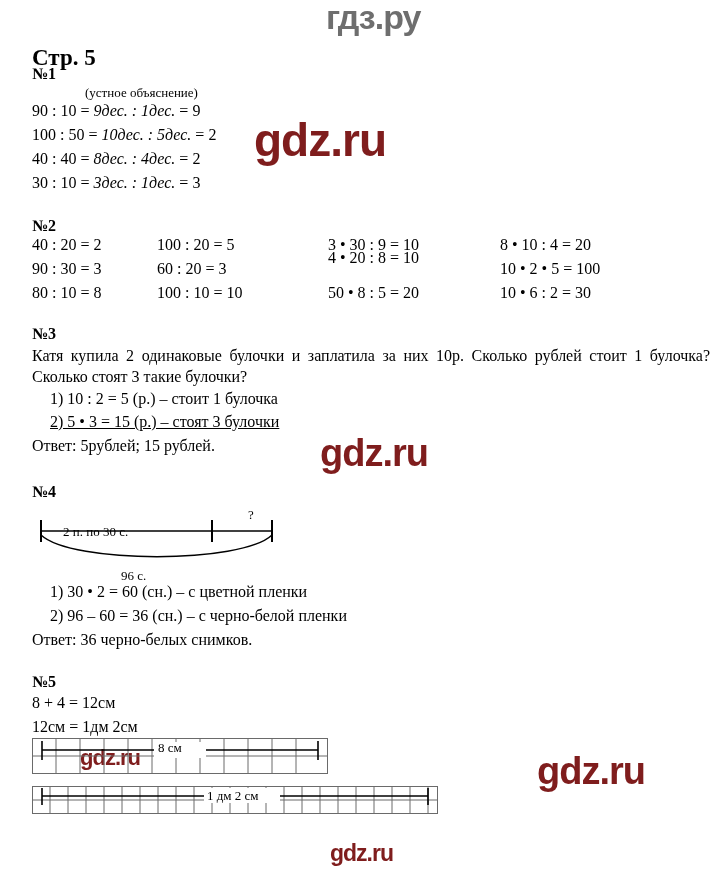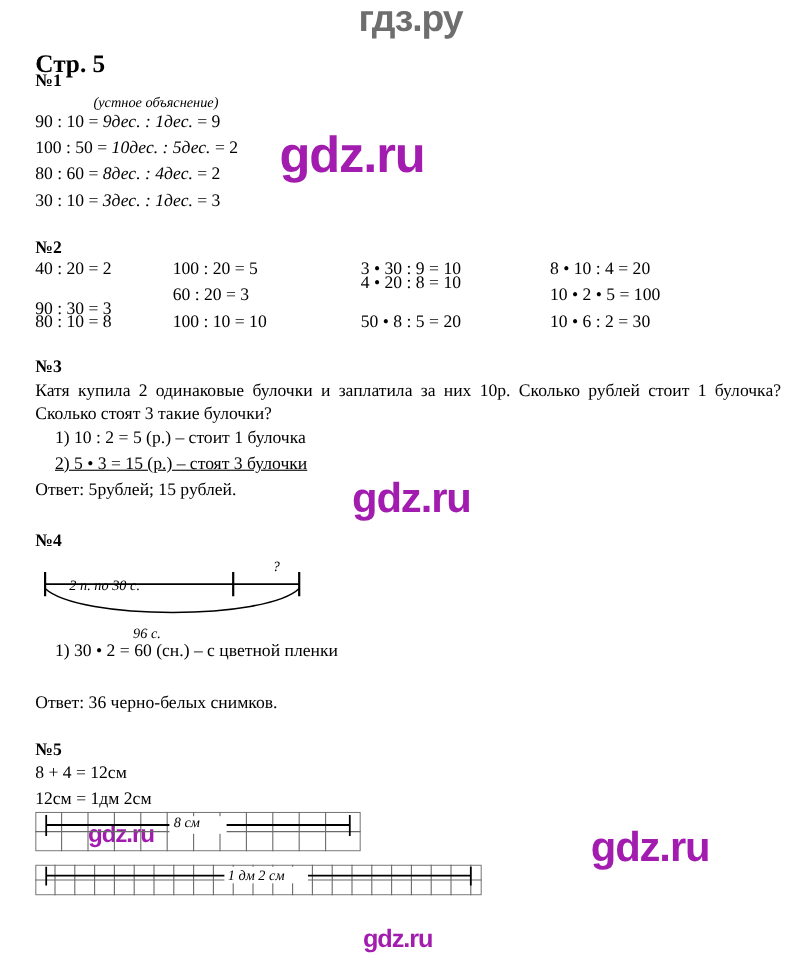--- a/index.html
+++ b/index.html
@@ -18,21 +18,21 @@
   .page {
     position: relative;
     width: 720px;
     height: 624px;
   }
   
   .wm {
     position: absolute;
     font-family: "Liberation Sans", sans-serif;
     font-weight: bold;
-    color: #a21caf;
+    color: #7f1d1d;
     letter-spacing: -1px;
     user-select: none;
     white-space: nowrap;
   }
   .wm-top {
     top: -2px;
     left: 326px;
     font-size: 34px;
     color: #6e6e6e;
   }
@@ -79,21 +79,20 @@
     font-size: 16px;
     white-space: nowrap;
   }
   .ital {
     font-style: italic;
   }
   .note {
     position: absolute;
     font-size: 13px;
     white-space: nowrap;
-    font-style: italic;
   }
   .para {
     position: absolute;
     font-size: 16px;
     width: 678px;
     text-align: justify;
     line-height: 21px;
   }
   
   .diagram4 {
@@ -125,30 +124,30 @@
   <div class="task-no" style="top:65px;left:32px;">№1</div>
   <div class="note" style="top:85px;left:85px;">(устное объяснение)</div>
 
   <div class="line" style="top:102px;left:32px;">
     <span>90 : 10 = </span><span class="ital">9дес. : 1дес.</span><span> = 9</span>
   </div>
   <div class="line" style="top:126px;left:32px;">
     <span>100 : 50 = </span><span class="ital">10дес. : 5дес.</span><span> = 2</span>
   </div>
   <div class="line" style="top:150px;left:32px;">
-    <span>80 : 60 = </span><span class="ital">8дес. : 4дес.</span><span> = 2</span>
+    <span>40 : 40 = </span><span class="ital">8дес. : 4дес.</span><span> = 2</span>
   </div>
   <div class="line" style="top:174px;left:32px;">
     <span>30 : 10 = </span><span class="ital">3дес. : 1дес.</span><span> = 3</span>
   </div>
 
   <div class="task-no" style="top:217px;left:32px;">№2</div>
 
   <div class="line" style="top:236px;left:32px;">40 : 20 = 2</div>
-  <div class="line" style="top:260px;left:32px;margin-top:12px;">90 : 30 = 3</div>
+  <div class="line" style="top:260px;left:32px;">90 : 30 = 3</div>
   <div class="line" style="top:284px;left:32px;">80 : 10 = 8</div>
 
   <div class="line" style="top:236px;left:157px;">100 : 20 = 5</div>
   <div class="line" style="top:260px;left:157px;">60 : 20 = 3</div>
   <div class="line" style="top:284px;left:157px;">100 : 10 = 10</div>
 
   <div class="line" style="top:236px;left:328px;">3 • 30 : 9 = 10</div>
   <div class="line" style="top:249px;left:328px;">4 • 20 : 8 = 10</div>
   <div class="line" style="top:284px;left:328px;">50 • 8 : 5 = 20</div>
 
@@ -176,20 +175,21 @@
       <line x1="9" y1="29" x2="240" y2="29" stroke="#000" stroke-width="1.6"></line>
 
       <path d="M9,33 C40,62 210,62 240,33" fill="none" stroke="#000" stroke-width="1.4"></path>
     </svg>
   </div>
   <div class="note" style="top:507px;left:63px;font-size:13px;margin-top:17px;">2 п. по 30 с.</div>
   <div class="note" style="top:507px;left:248px;font-size:13px;">?</div>
   <div class="note" style="top:568px;left:121px;font-size:13px;">96 с.</div>
 
   <div class="line" style="top:583px;left:50px;">1) 30 • 2 = 60 (сн.) – с цветной пленки</div>
+  <div class="line" style="top:607px;left:50px;">2) 96 – 60 = 36 (сн.) – с черно-белой пленки</div>
   <div class="line" style="top:631px;left:32px;">Ответ: 36 черно-белых снимков.</div>
 
   <div class="task-no" style="top:673px;left:32px;">№5</div>
   <div class="line" style="top:694px;left:32px;">8 + 4 = 12см</div>
   <div class="line" style="top:718px;left:32px;">12см = 1дм 2см</div>
 
   <div class="ruler-wrap" style="top:738px;left:32px;">
     <svg width="296" height="36" viewBox="0 0 296 36">
       <rect x="0.5" y="0.5" width="295" height="35" fill="none" stroke="#6a6a6a" stroke-width="1"></rect>
       <line x1="0" y1="18" x2="296" y2="18" stroke="#6a6a6a" stroke-width="1"></line>

